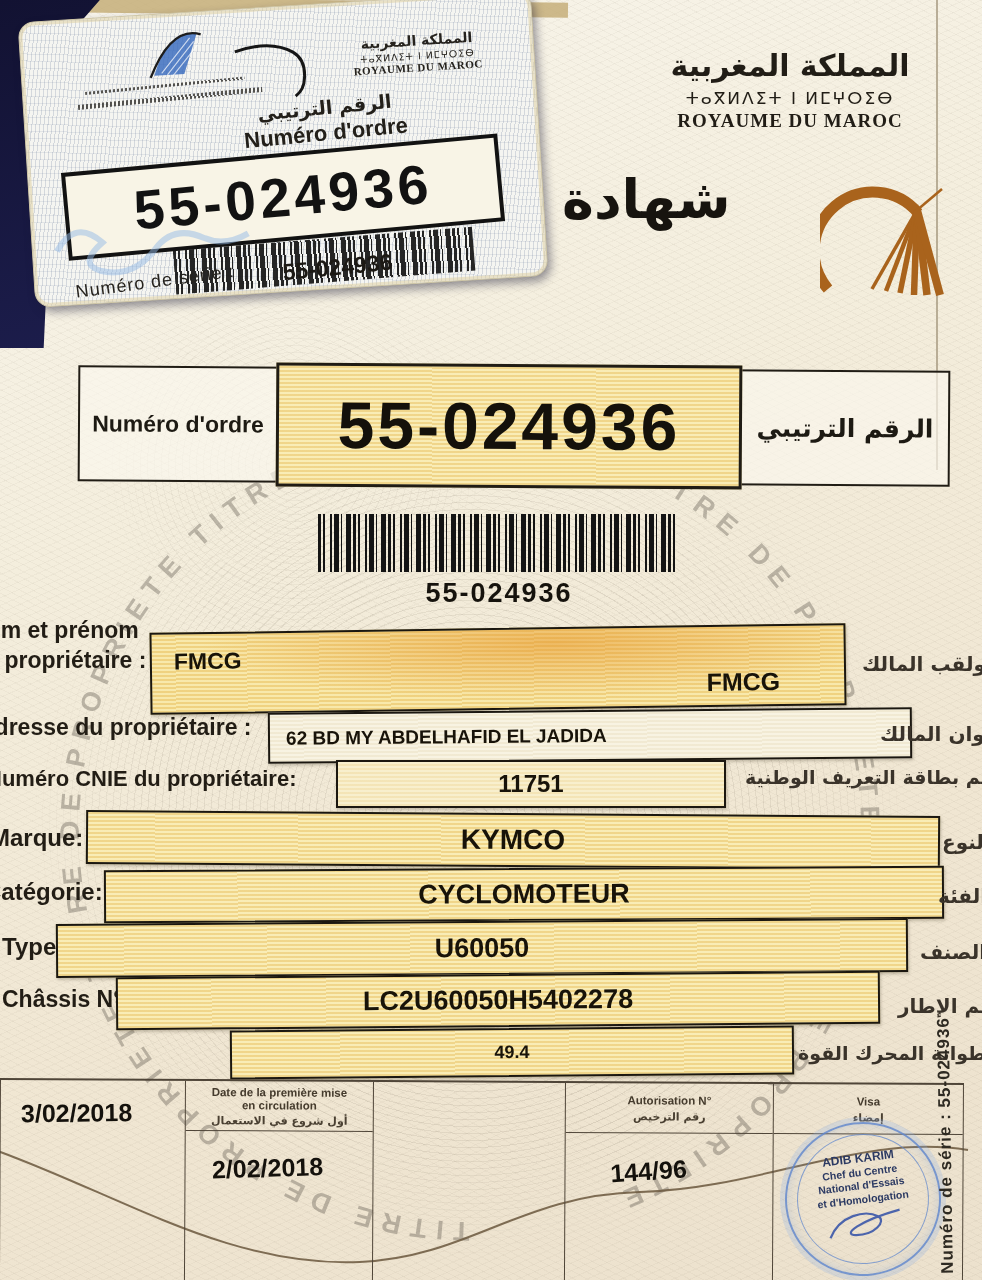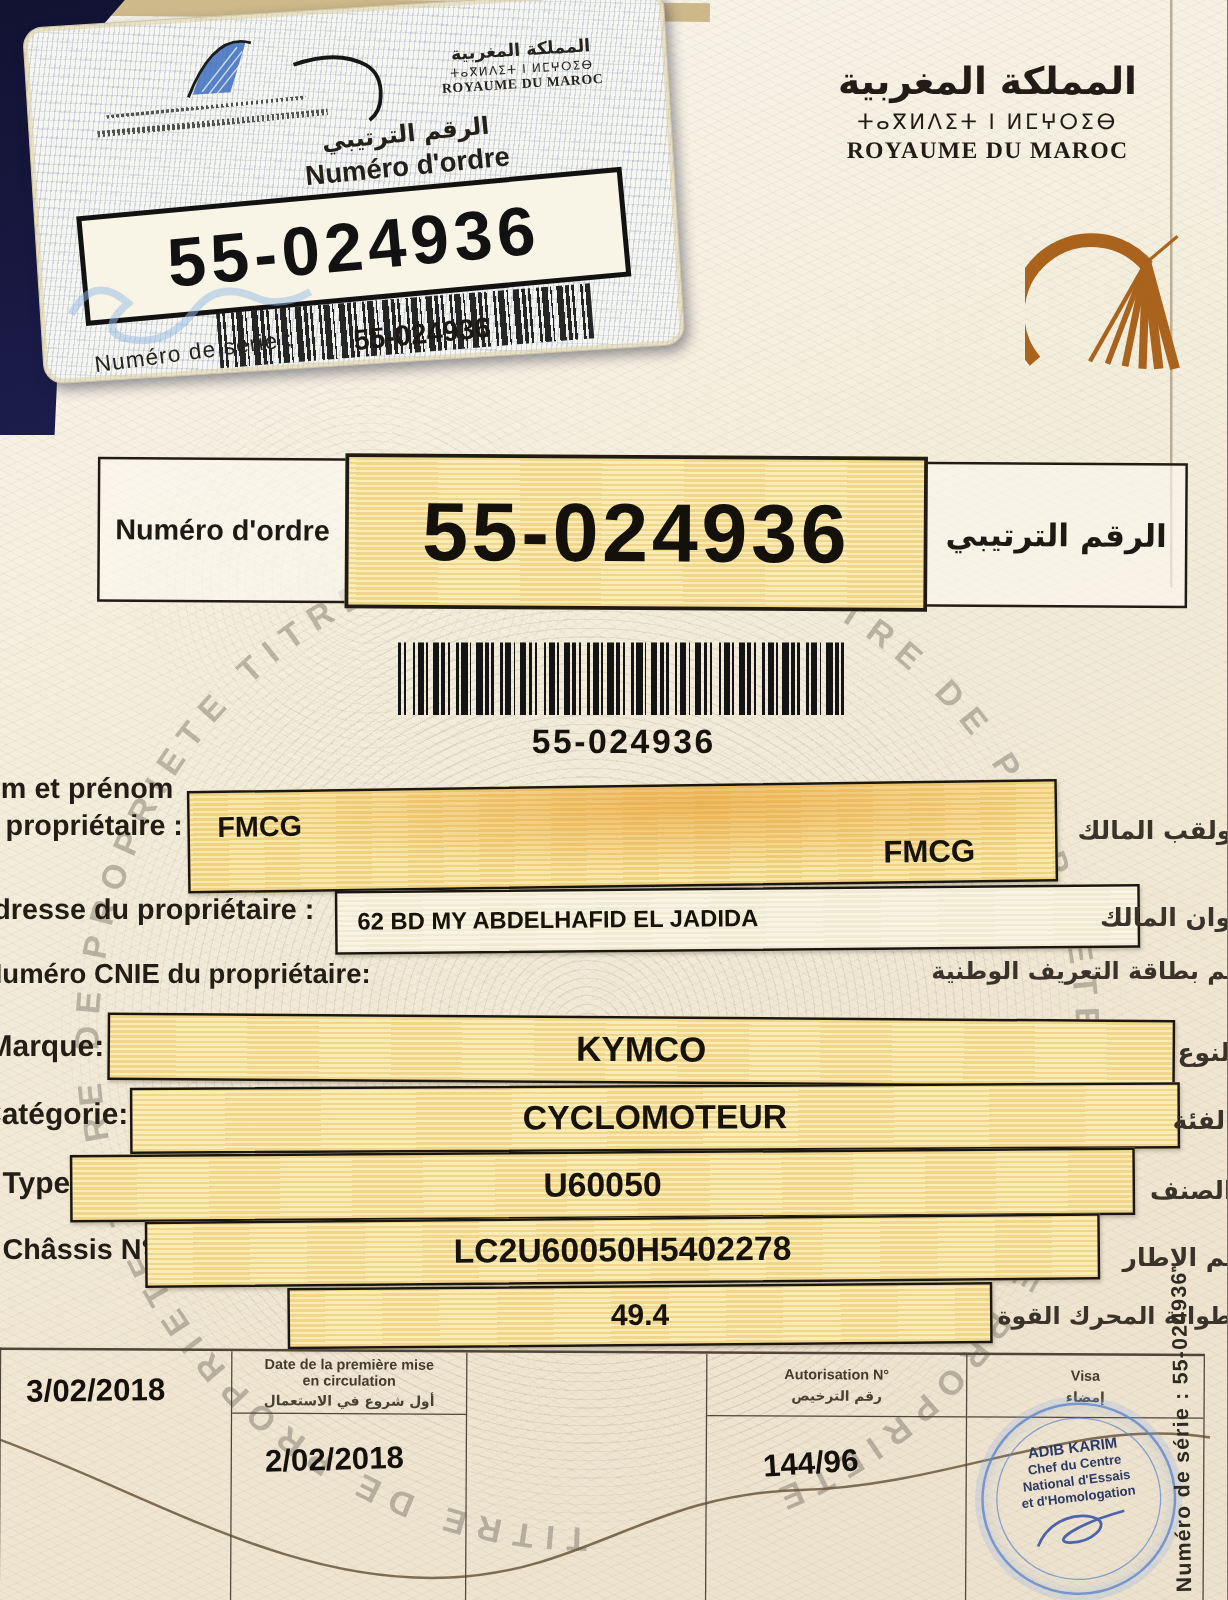--- a/index.html
+++ b/index.html
@@ -117,20 +117,21 @@
     <div class="abs" style="left:40px;top:256px;font-size:18px;color:#26231e;transform:rotate(-4deg);letter-spacing:1px;">Numéro de série :</div>
     <div class="abs" style="left:248px;top:250px;font-size:23px;font-weight:bold;color:#1c1914;transform:rotate(-2deg);">55-024936</div>
   </div>
 
   <div class="abs" style="right:22px;top:46px;width:340px;text-align:center;line-height:1.3;color:#211d16;z-index:3;">
     <div class="ar" style="font-size:30px;font-weight:bold;">المملكة المغربية</div>
     <div class="ar" style="font-size:17px;letter-spacing:2px;margin-top:2px;">ⵜⴰⴳⵍⴷⵉⵜ ⵏ ⵍⵎⵖⵔⵉⴱ</div>
     <div style="font-size:19px;font-weight:bold;font-family:'Liberation Serif',serif;letter-spacing:1px;">ROYAUME DU MAROC</div>
   </div>
 
+  <div class="ar abs" style="left:562px;top:168px;font-size:54px;font-weight:bold;color:#17140f;z-index:3;">شهادة</div>
 
   <svg class="abs" style="left:820px;top:182px;z-index:3;" width="132" height="120" viewBox="0 0 132 118">
     <path d="M8 106 A56 56 0 0 1 98 30" stroke="#a9631c" stroke-width="11" fill="none"></path>
     <path d="M97 27 L52 106" stroke="#a9631c" stroke-width="3.5"></path>
     <path d="M97 27 L66 108" stroke="#a9631c" stroke-width="4.5"></path>
     <path d="M97 27 L80 110" stroke="#a9631c" stroke-width="5.5"></path>
     <path d="M97 27 L94 112" stroke="#a9631c" stroke-width="6.5"></path>
     <path d="M97 27 L107 112" stroke="#a9631c" stroke-width="7.5"></path>
     <path d="M97 27 L120 112" stroke="#a9631c" stroke-width="8"></path>
     <path d="M96 28 L122 6" stroke="#a9631c" stroke-width="2.5"></path>
@@ -163,20 +164,23 @@
   </div>
   <div class="ar abs arlbl" style="left:862px;top:652px;z-index:3;">الاسم ولقب المالك</div>
 
   <div class="abs lbl" style="left:-22px;top:714px;font-size:23px;z-index:3;">Adresse du propriétaire :</div>
   <div class="fbox cream" style="left:268px;top:710px;width:640px;height:47px;transform:rotate(-.5deg);justify-content:flex-start;z-index:3;border-width:2px;">
     <span style="font-size:19px;padding-left:16px;">62 BD MY ABDELHAFID EL JADIDA</span>
   </div>
   <div class="ar abs arlbl" style="left:880px;top:722px;z-index:3;">عنوان المالك</div>
 
   <div class="abs lbl" style="left:-14px;top:766px;font-size:22px;z-index:3;">Numéro CNIE du propriétaire:</div>
+  <div class="fbox" style="left:336px;top:760px;width:386px;height:44px;background:repeating-linear-gradient(0deg, rgba(224,180,80,.18) 0 2px, transparent 2px 4px),#f8efcd;z-index:3;">
+    <span style="font-size:24px;">11751</span>
+  </div>
   <div class="ar abs arlbl" style="left:745px;top:766px;font-size:19px;z-index:3;">رقم بطاقة التعريف الوطنية</div>
 
   <div class="abs lbl" style="left:-10px;top:824px;font-size:24px;z-index:3;">Marque:</div>
   <div class="fbox yellow" style="left:86px;top:813px;width:850px;height:50px;transform:rotate(.4deg);z-index:3;">
     <span style="font-size:28px;">KYMCO</span>
   </div>
   <div class="ar abs arlbl" style="left:942px;top:830px;z-index:3;">النوع</div>
 
   <div class="abs lbl" style="left:-16px;top:878px;font-size:24px;z-index:3;">Catégorie:</div>
   <div class="fbox yellow" style="left:104px;top:868px;width:836px;height:49px;transform:rotate(-.3deg);z-index:3;">
@@ -190,21 +194,21 @@
   </div>
   <div class="ar abs arlbl" style="left:920px;top:940px;z-index:3;">الصنف</div>
 
   <div class="abs lbl" style="left:2px;top:986px;font-size:23px;z-index:3;">Châssis N° :</div>
   <div class="fbox yellow" style="left:116px;top:974px;width:760px;height:49px;transform:rotate(-.5deg);z-index:3;">
     <span style="font-size:27px;">LC2U60050H5402278</span>
   </div>
   <div class="ar abs arlbl" style="left:898px;top:994px;z-index:3;">رقم الإطار</div>
 
   <div class="fbox yellow" style="left:230px;top:1028px;width:560px;height:45px;transform:rotate(-.5deg);z-index:3;">
-    <span style="font-size:24px;">49.4</span>
+    <span style="font-size:18px;">49.4</span>
   </div>
   <div class="ar abs arlbl" style="left:798px;top:1042px;font-size:19px;z-index:3;">أسطوانة المحرك القوة</div>
 
   <div class="abs" style="left:0;top:1078px;width:963px;height:202px;border-top:2px solid #4f4538;border-left:1.5px solid #4f4538;
               display:grid;grid-template-columns:185px 188px 192px 208px 190px;transform:rotate(.3deg);transform-origin:left top;z-index:4;">
     <div class="bcell">
       <div class="tval" style="padding:18px 0 0 20px;transform:rotate(-1deg);">3/02/2018</div>
     </div>
     <div class="bcell">
       <div class="thead">

